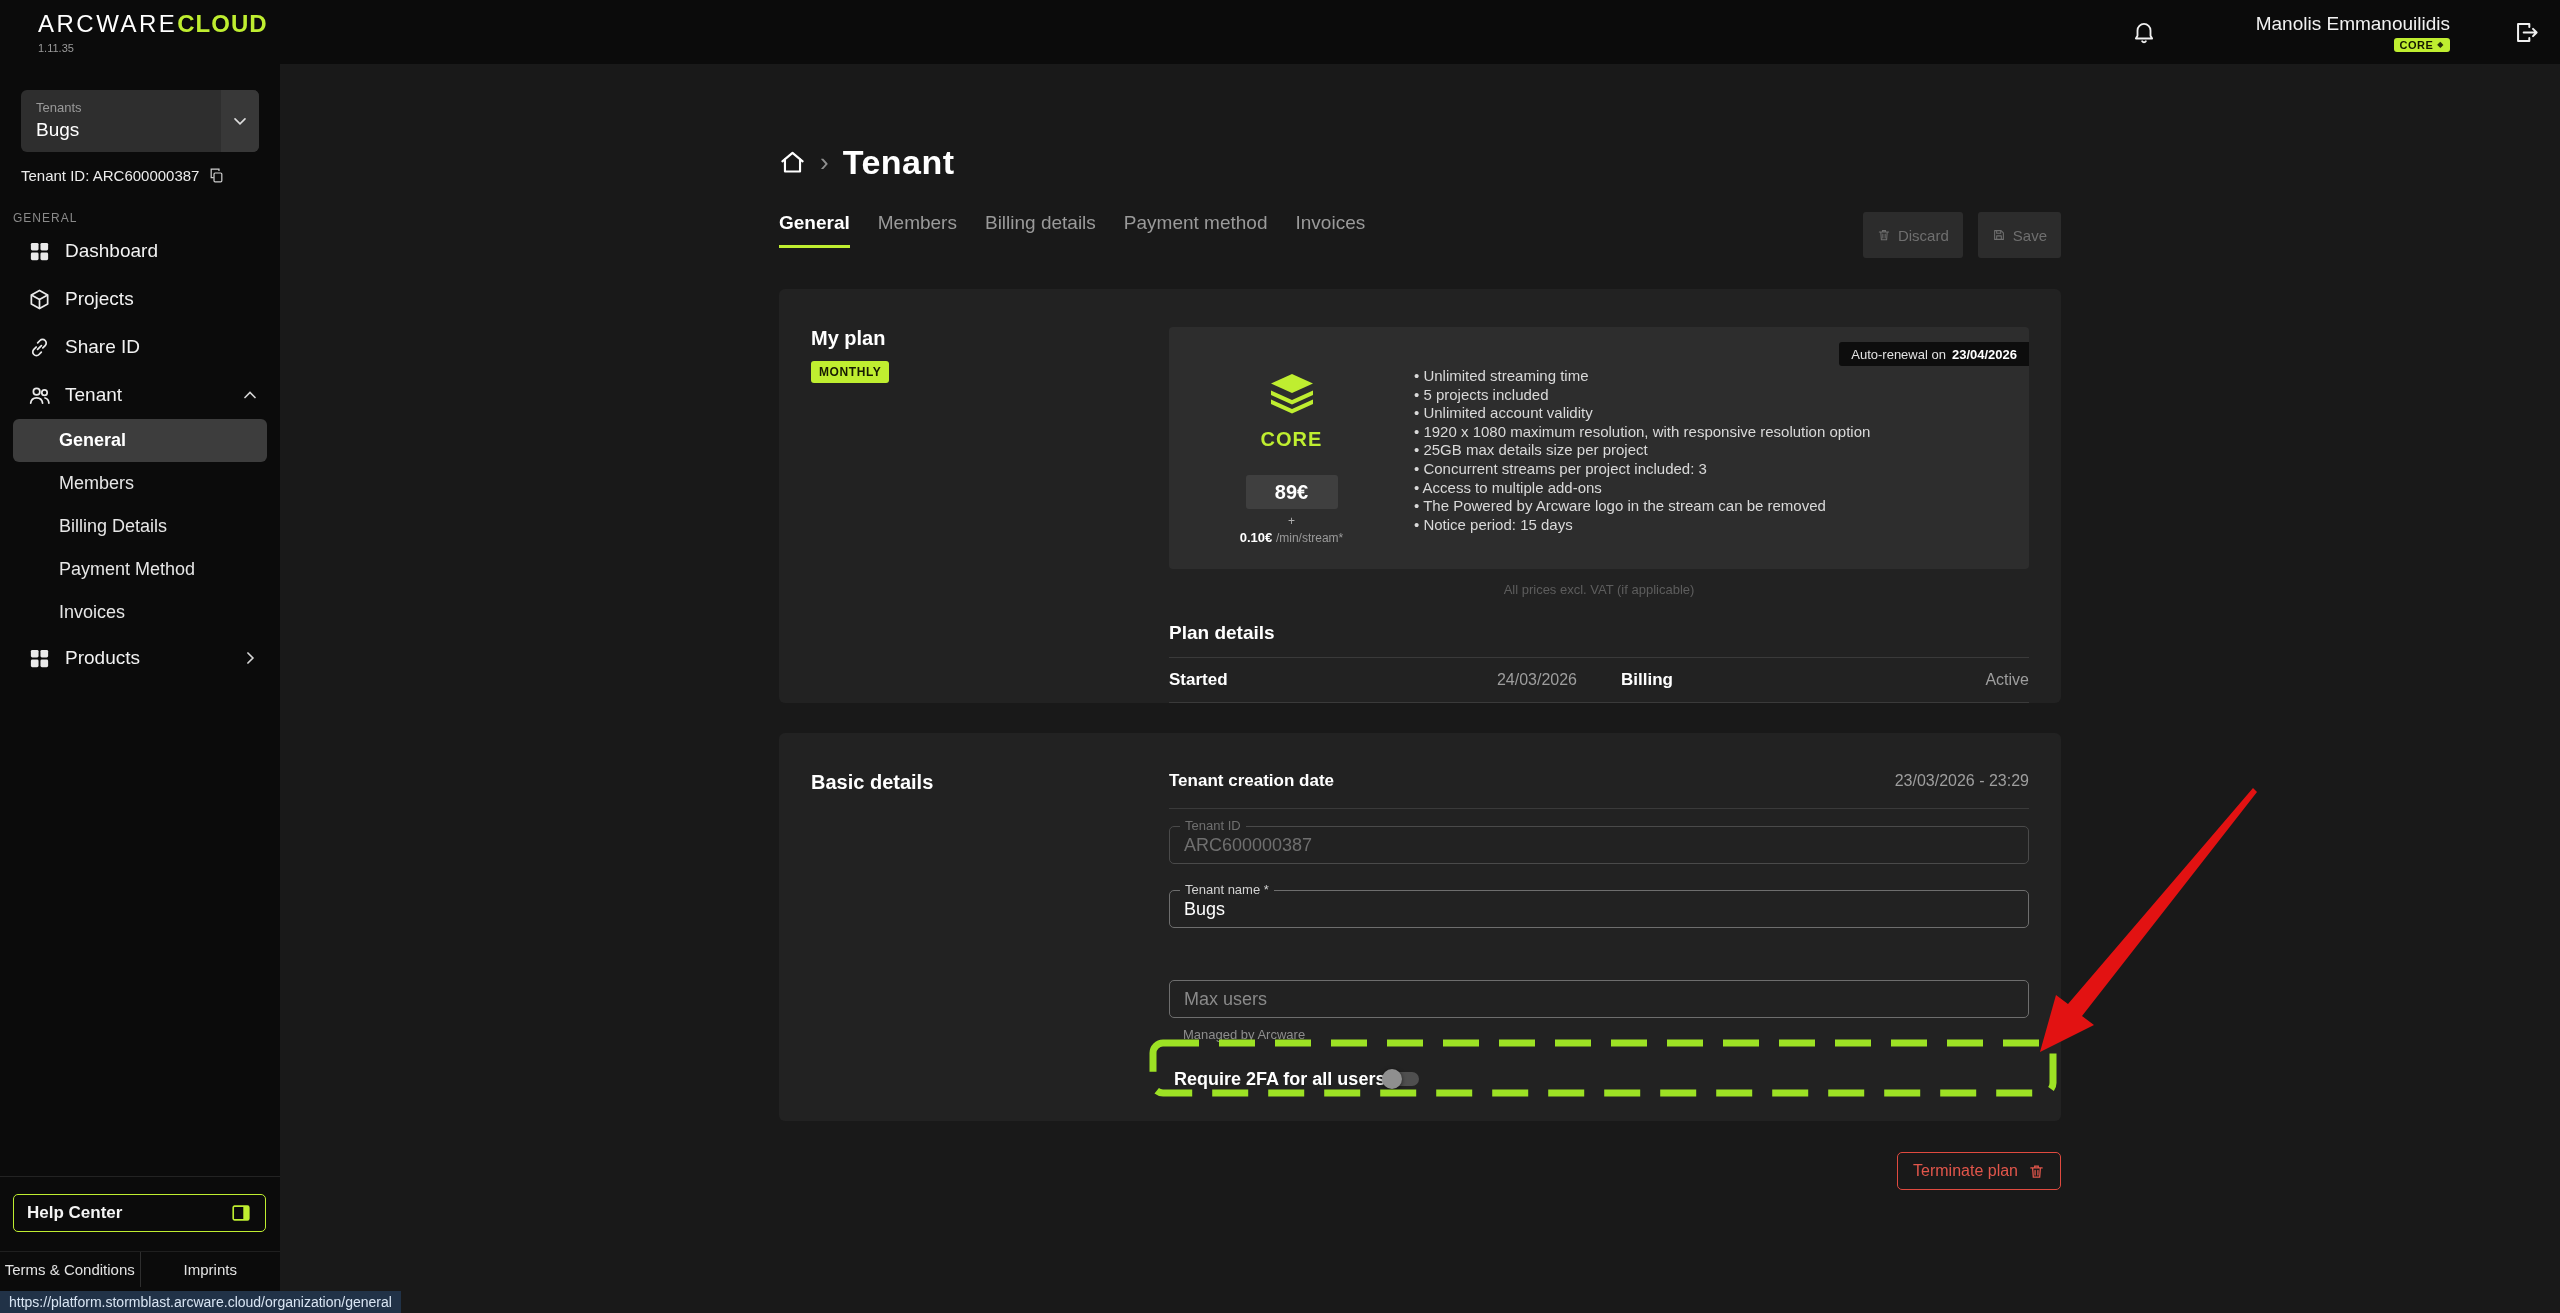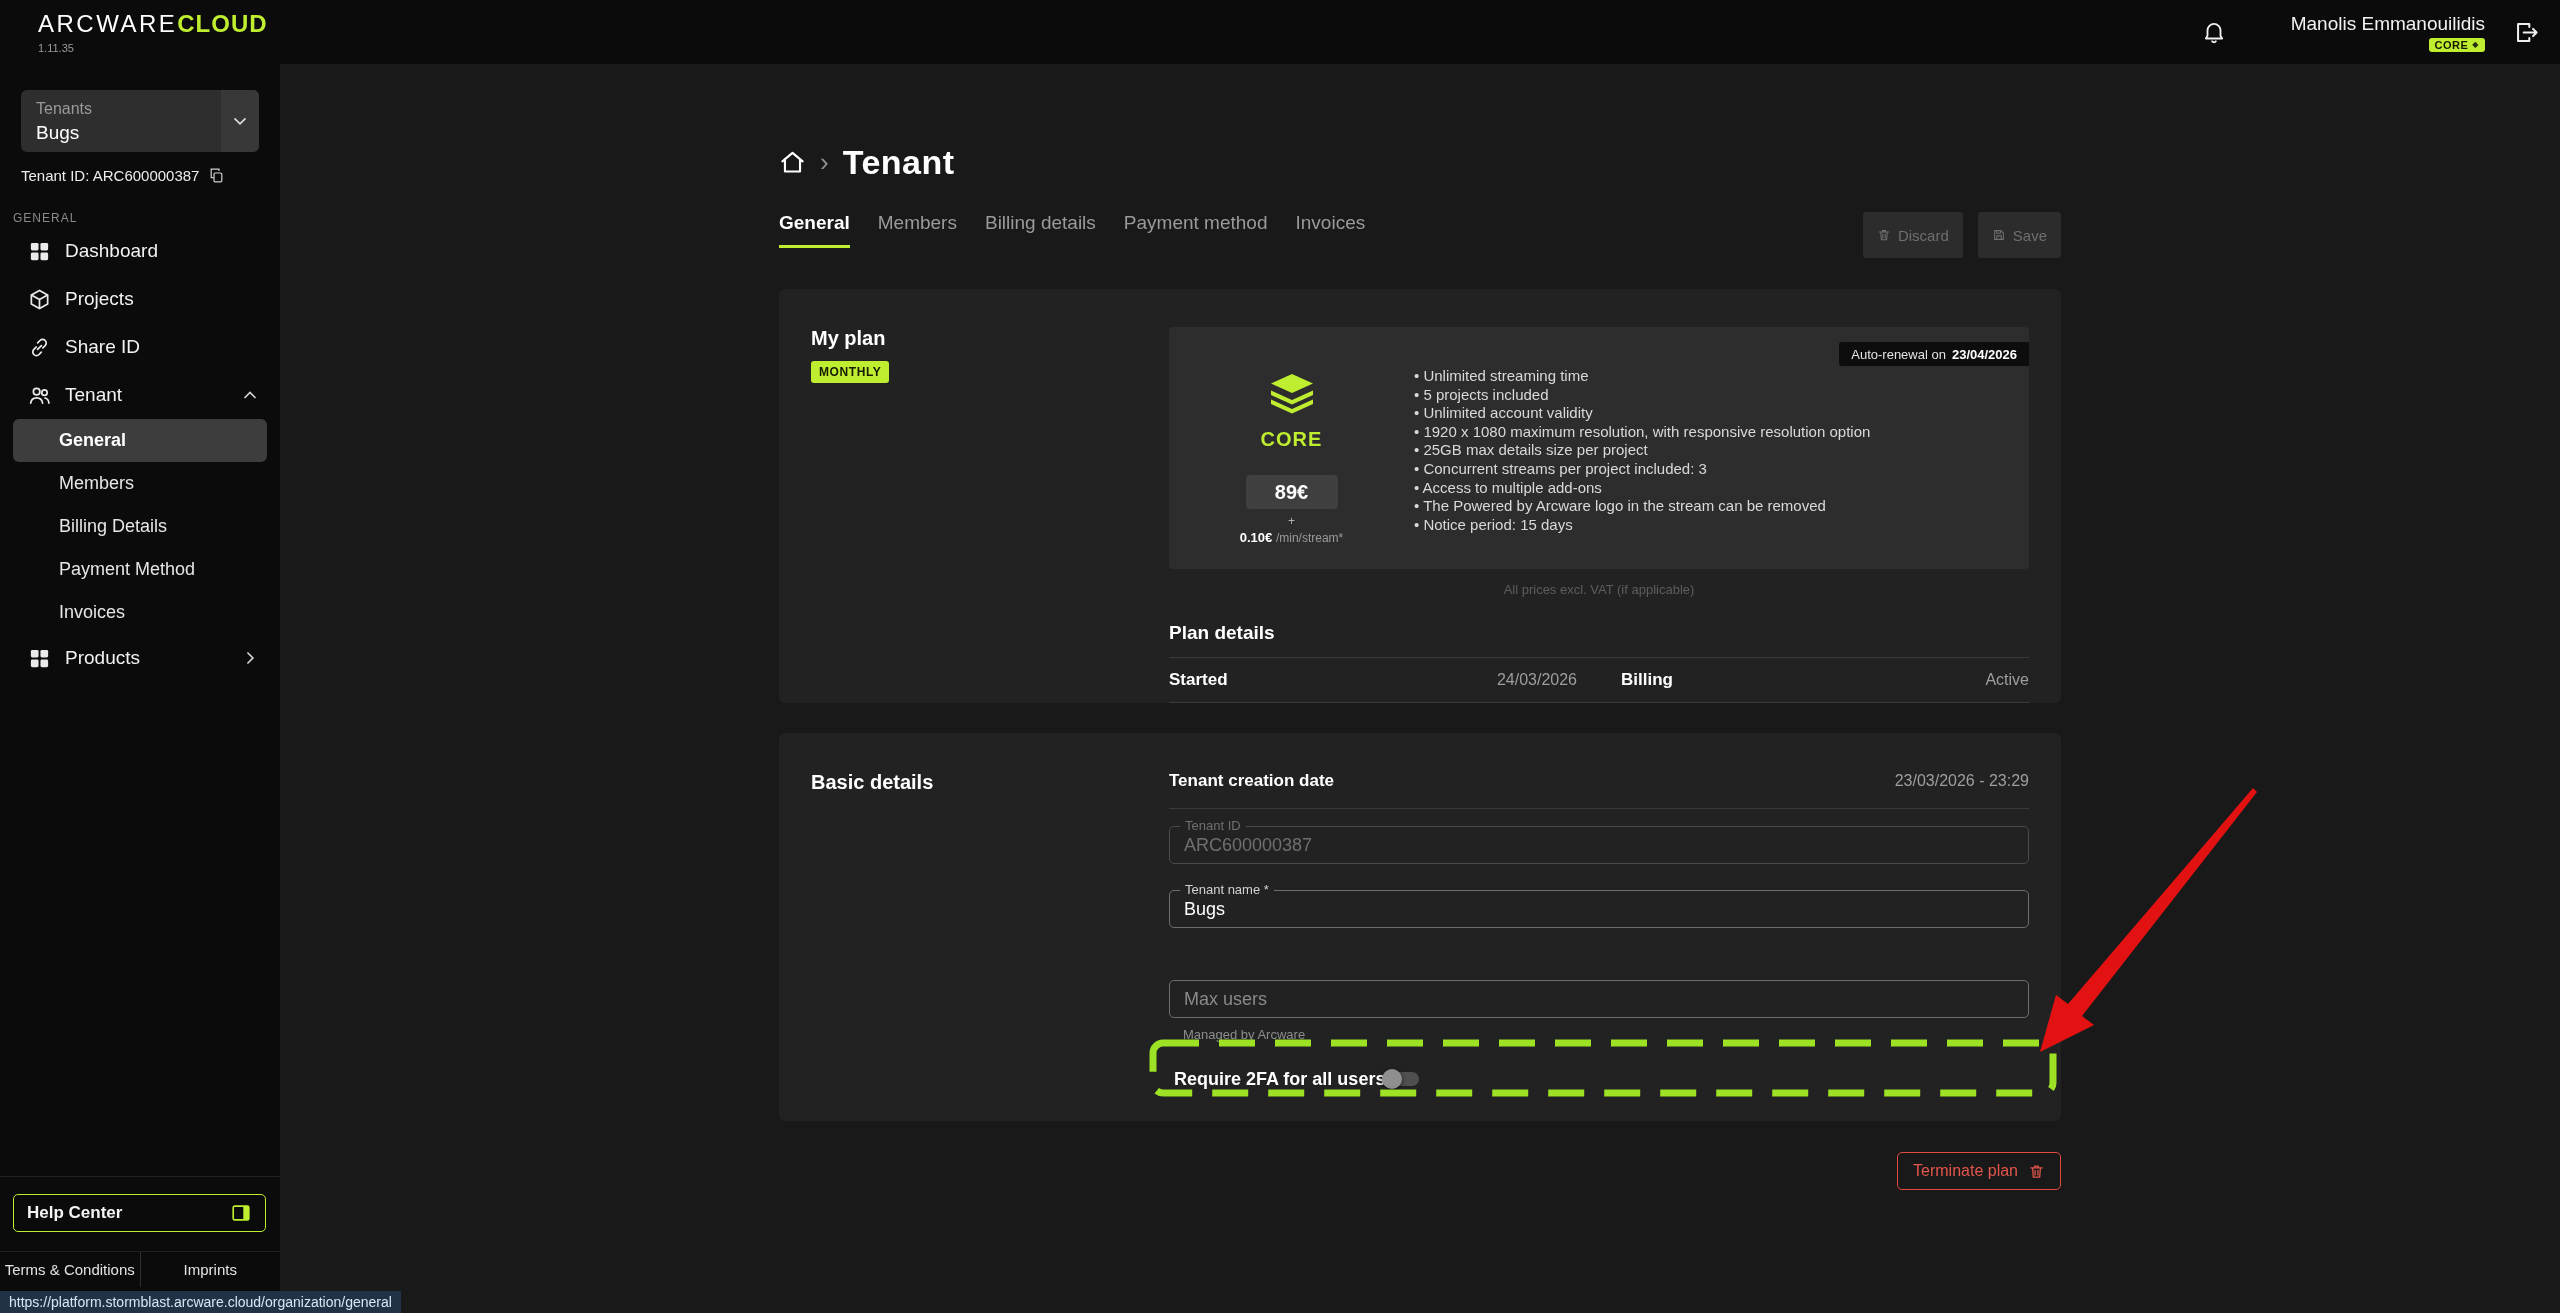--- a/index.html
+++ b/index.html
@@ -19,33 +19,33 @@
   }
   svg{display:block;}
 
   
   .topbar{position:absolute;left:0;top:0;right:0;height:64px;background:var(--side);z-index:10;}
   .logo{position:absolute;left:38px;top:10px;}
   .logo-line{font-size:24px;white-space:nowrap;}
   .brand-main{font-weight:400;color:#fff;letter-spacing:2.5px;}
   .brand-accent{font-weight:800;color:var(--lime);letter-spacing:1px;}
   .version{font-size:11px;color:#9a9a9a;margin-top:4px;}
-  .topbar-right{position:absolute;right:20px;top:0;height:64px;display:flex;align-items:center;}
+  .topbar-right{position:absolute;right:20px;top:0;height:64px;display:flex;align-items:center;gap:35px;}
   .bell{margin-right:64px;color:#f0f0f0;cursor:pointer;}
   .user-block{display:flex;flex-direction:column;align-items:flex-end;margin-right:28px;}
   .user-name{font-size:19px;color:#f2f2f2;}
   .user-badge{margin-top:3px;background:var(--lime);color:#141800;font-size:11px;font-weight:700;letter-spacing:.5px;padding:1px 6px;border-radius:3px;display:flex;align-items:center;gap:4px;}
   .badge-dot{font-size:8px;color:#26300c;line-height:1;}
   .logout{color:#f0f0f0;cursor:pointer;}
 
   
   .sidebar{position:absolute;left:0;top:64px;bottom:0;width:280px;background:var(--side);z-index:9;}
   .tenant-selector{margin:26px 21px 0;height:62px;background:#2e2e2e;border-radius:6px;display:flex;align-items:stretch;cursor:pointer;}
   .ts-main{flex:1;padding:10px 0 0 15px;}
-  .ts-label{font-size:16px;color:#9a9a9a;}
+  .ts-label{font-size:13px;color:#9a9a9a;}
   .ts-value{font-size:19px;color:#fff;margin-top:4px;}
   .ts-caret{width:38px;display:flex;align-items:center;justify-content:center;background:#383838;border-radius:0 6px 6px 0;color:#dcdcdc;}
   .tenant-id-row{margin:15px 0 0 21px;display:flex;align-items:center;gap:9px;font-size:15px;color:#ececec;}
   .copy-ic{color:#cfcfcf;cursor:pointer;}
   .section-label{margin:27px 0 0 13px;font-size:12px;letter-spacing:1px;color:#8a8a8a;}
   .menu{margin-top:2px;}
   .menu-item{height:48px;display:flex;align-items:center;padding:0 20px 0 28px;gap:14px;font-size:19px;font-weight:500;color:#f2f2f2;cursor:pointer;}
   .menu-item .mi-label{flex:1;}
   .micon{width:23px;height:23px;color:#eaeaea;flex:0 0 auto;}
   .chev{color:#d6d6d6;}

